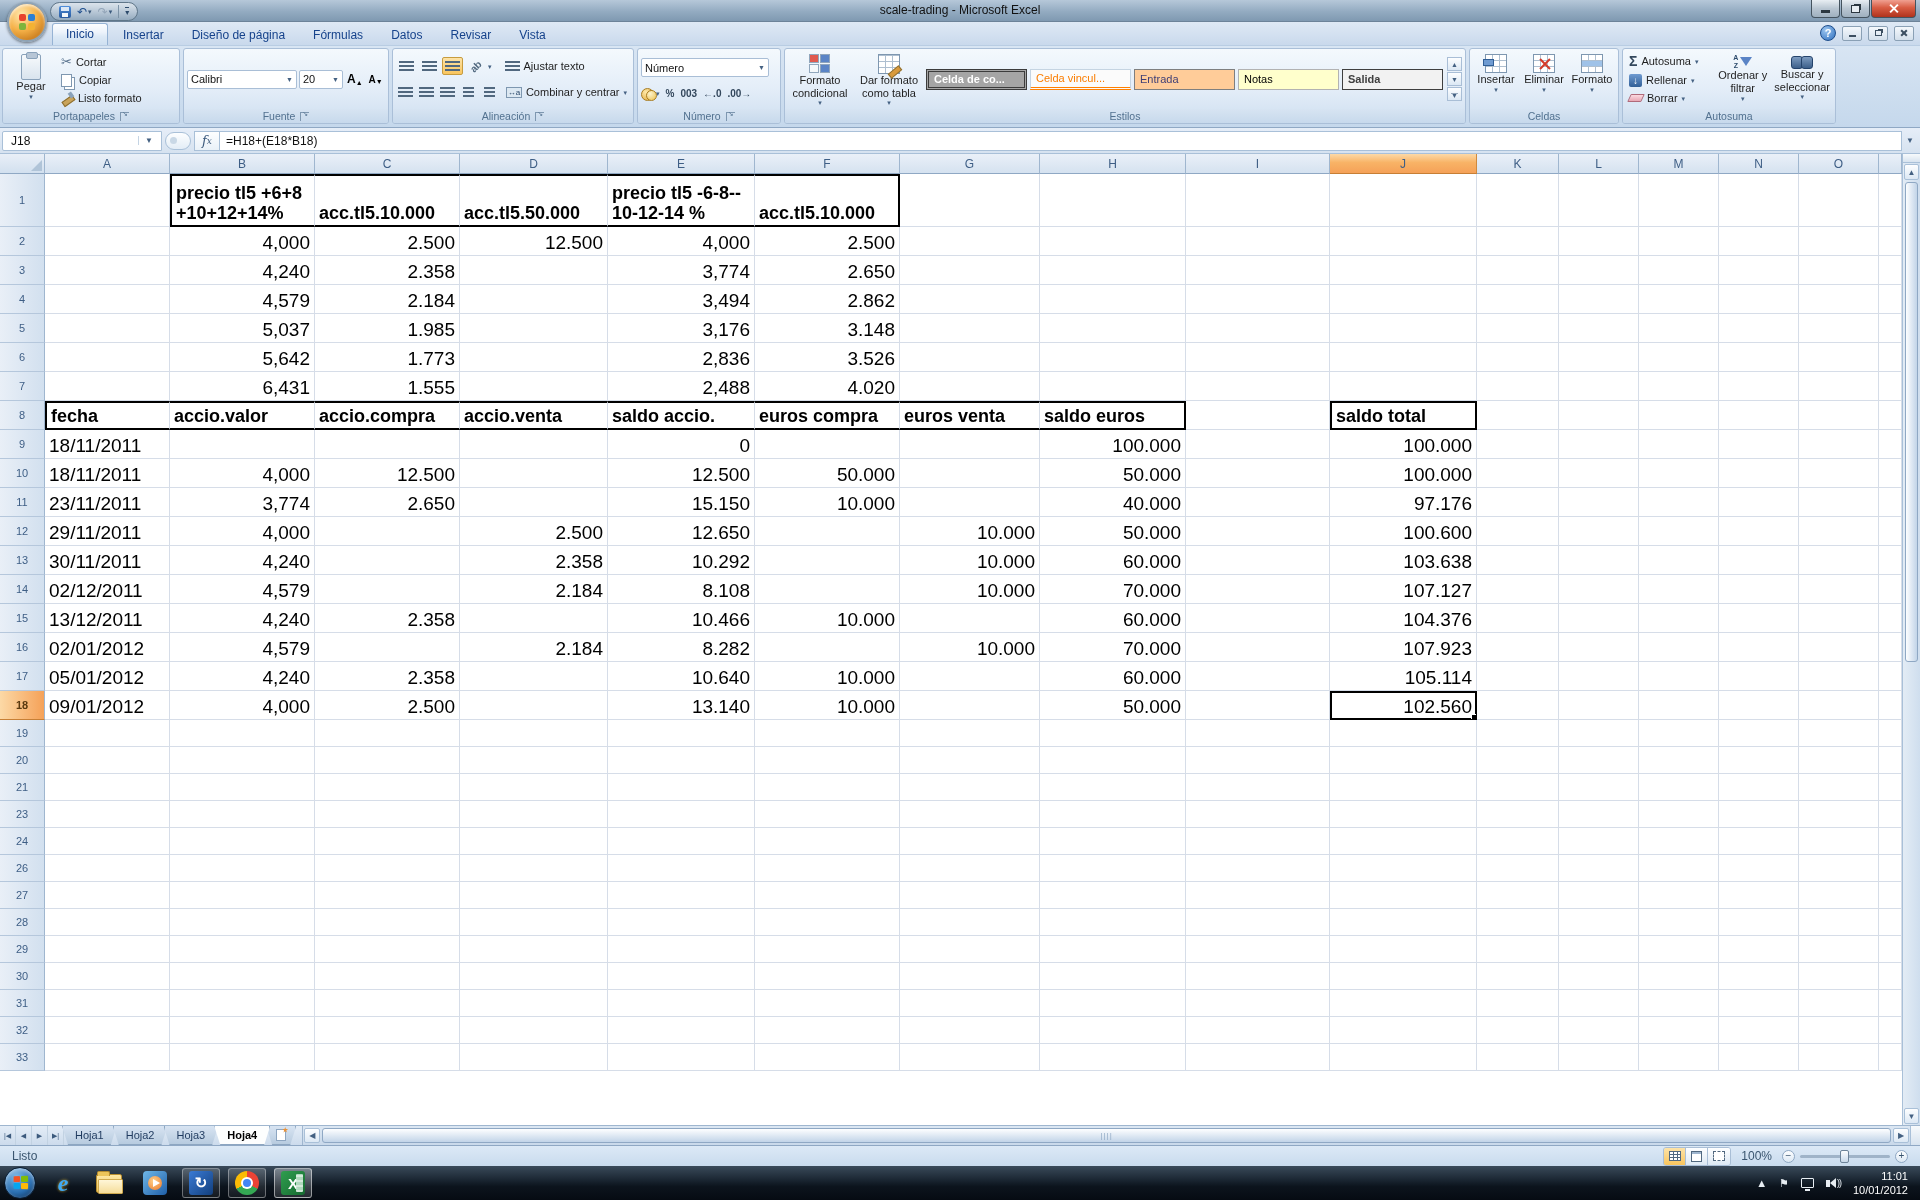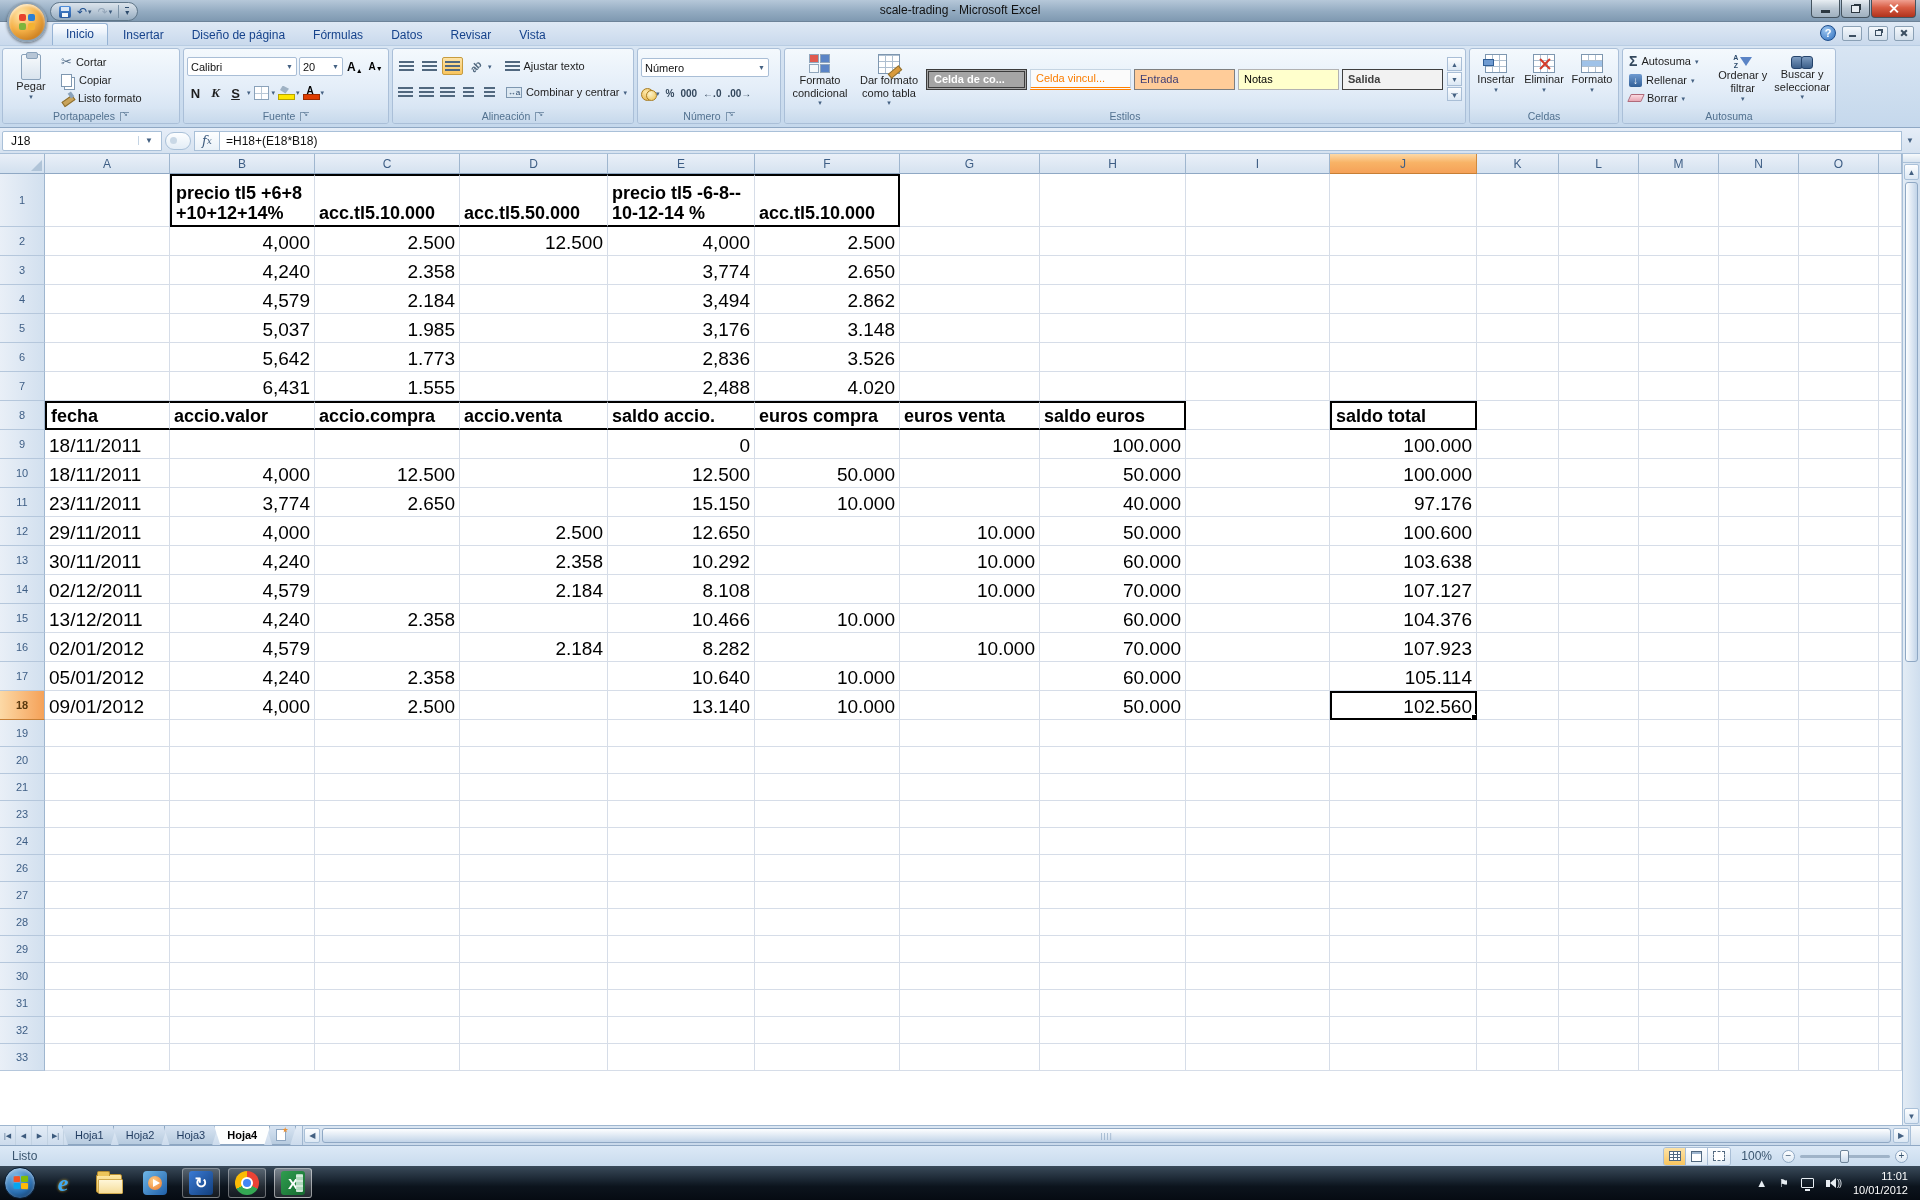--- a/index.html
+++ b/index.html
@@ -323,21 +323,21 @@
             </div>
         </div>
       </div>
       <div class="rlabel">
           <span>Portapapeles</span>
           <span class="launcher"></span>
         </div>
     </div>
 
     <div class="rgroup" style="width:206px">
-      <div class="rgc" style="flex-direction:column;justify-content:space-evenly">
+      <div class="rgc" style="flex-direction:row;justify-content:space-evenly">
         <div style="display:flex;gap:2px;align-items:center">
           <div class="combo" style="width:110px">
               <span>Calibri</span>
               <span class="ca">▼</span>
             </div>
           <div class="combo" style="width:44px">
               <span>20</span>
               <span class="ca">▼</span>
             </div>
           <div class="fsz">A<sup>▲</sup></div>
@@ -417,21 +417,21 @@
         <div class="combo" style="width:128px">
             <span>Número</span>
             <span class="ca">▼</span>
           </div>
         <div style="display:flex;align-items:center;gap:6px">
           <span style="display:flex;align-items:center">
               <span class="ic-coins"></span>
               <span class="dn">▾</span>
             </span>
           <span class="numtxt">%</span>
-          <span class="numtxt">000</span>
+          <span class="numtxt">003</span>
           <span class="numtxt">←.0</span>
           <span class="numtxt">.00→</span>
         </div>
       </div>
       <div class="rlabel">
           <span>Número</span>
           <span class="launcher"></span>
         </div>
     </div>
 

